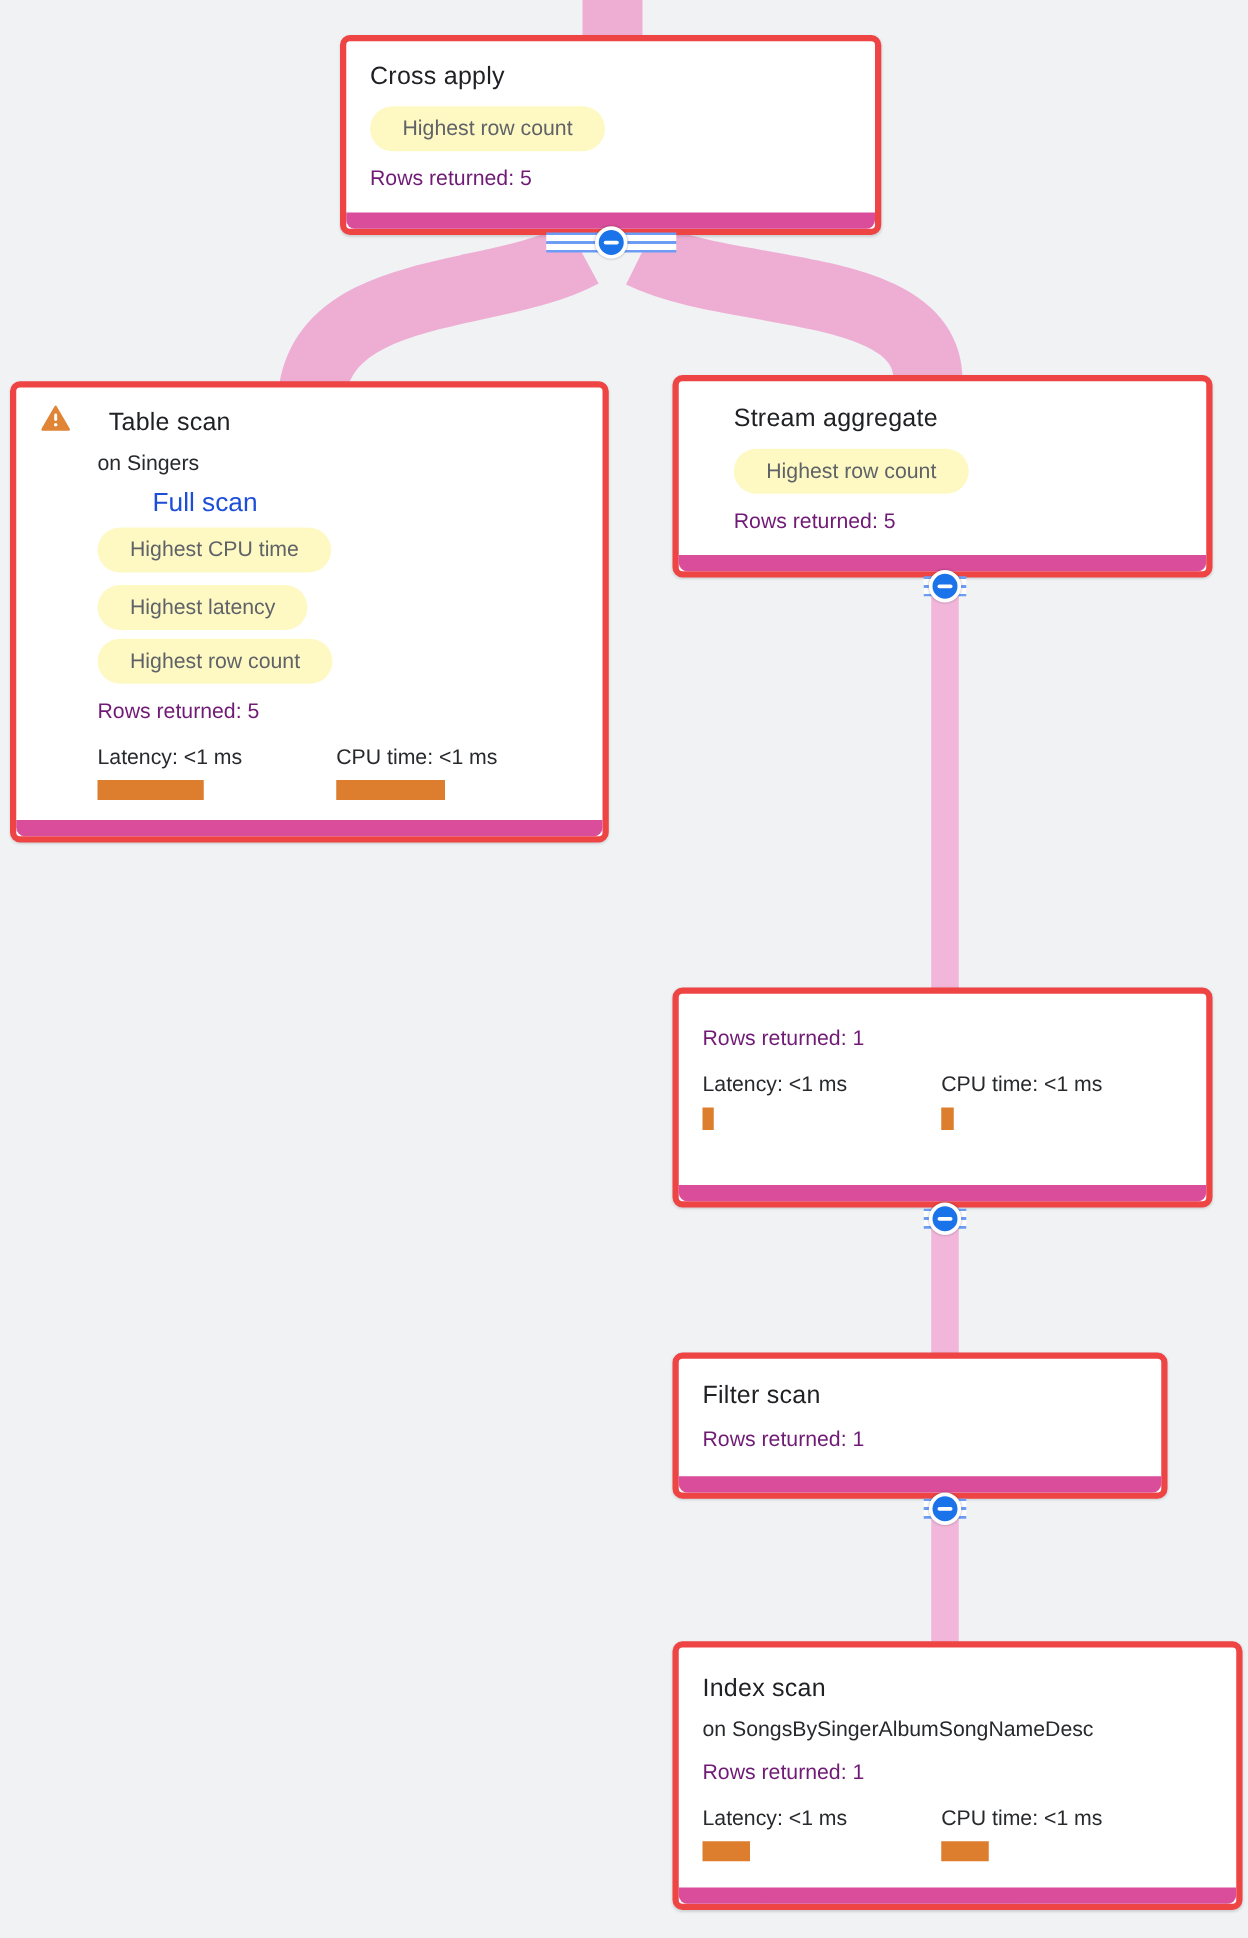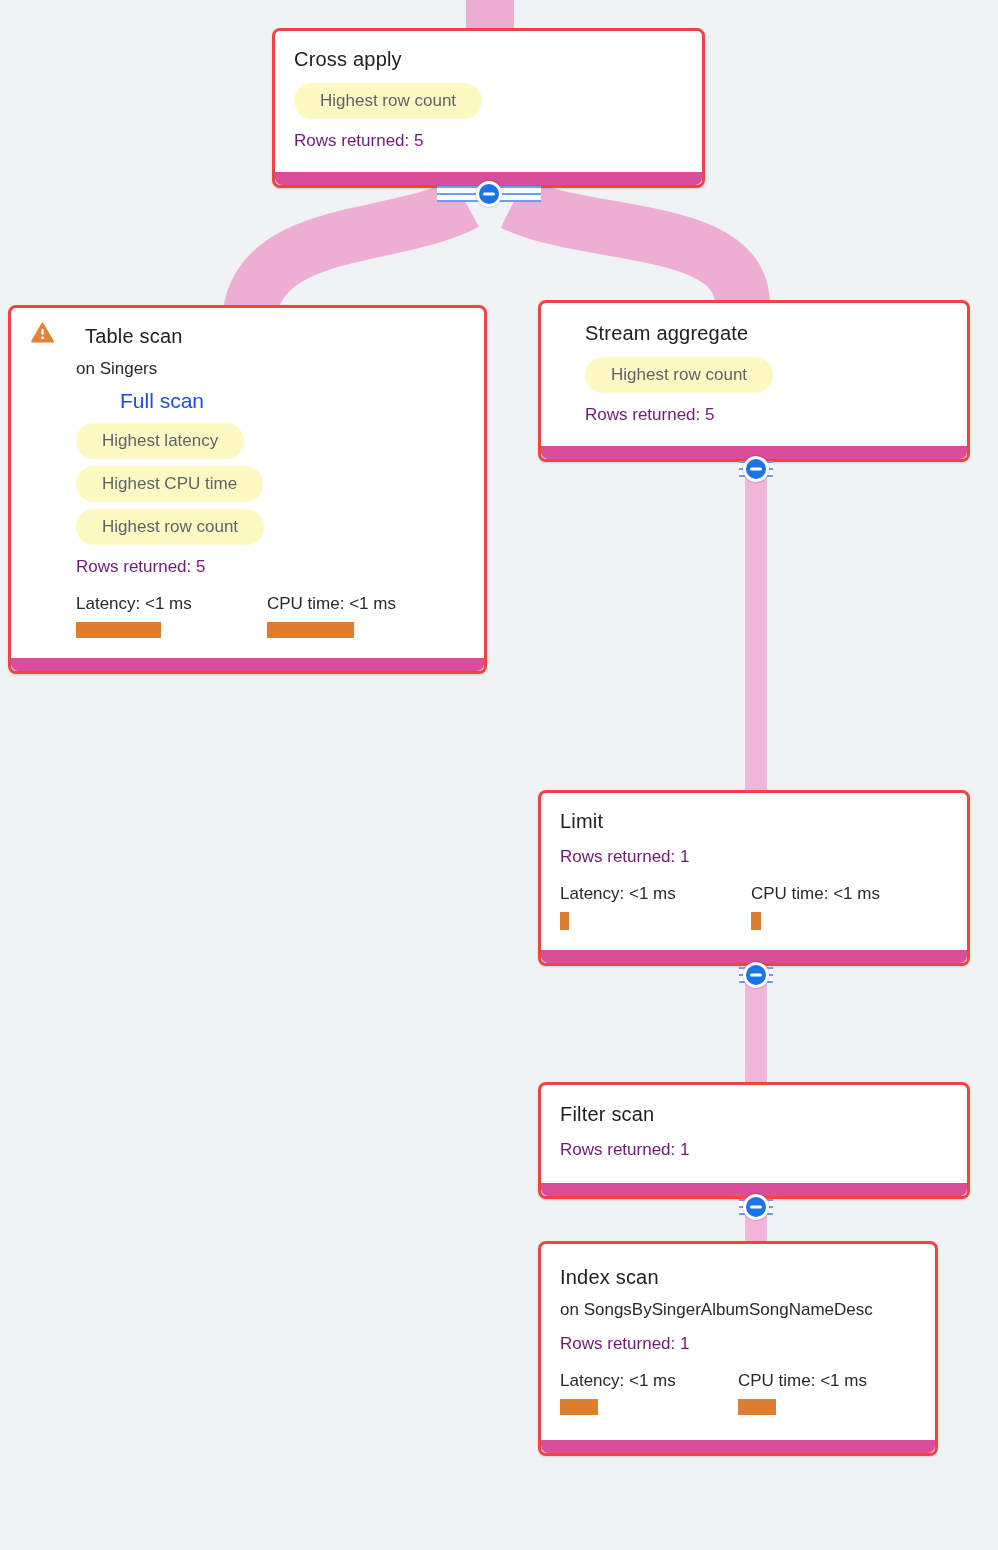--- a/index.html
+++ b/index.html
@@ -7,21 +7,21 @@
     width:998px;height:1550px;position:relative;overflow:hidden;
     background:#f0f2f4;
     font-family:"Liberation Sans", sans-serif;
     color:#202124;
   }
   .canvas{position:absolute;inset:0;}
   svg.edge-layer{position:absolute;left:0;top:0;z-index:0;}
 
   
   .card{
-    position:absolute;background:#fff;border:3px solid #ef4444;border-radius:8px;
+    position:absolute;background:#fff;border:5px solid #ef4444;border-radius:8px;
     box-shadow:0 1px 2px rgba(60,64,67,.18);box-sizing:border-box;z-index:2;
   }
   .card-footer{
     position:absolute;left:0;right:0;bottom:0;height:13px;background:#d94d9a;
     border-radius:0 0 7px 7px;
   }
   .card-body{padding:14px 19px 0 19px;}
   .hdr{display:flex;align-items:flex-start;gap:31px;}
   .warn-icon{width:23px;height:21px;flex:0 0 auto;display:block;}
   .title{font-size:20px;font-weight:500;color:#202124;line-height:28px;letter-spacing:.2px;}
@@ -92,22 +92,22 @@
         <svg class="warn-icon" viewBox="0 0 24 22">
           <path d="M12 1.5 L23 20.5 H1 Z" fill="#e08436" stroke="#e08436" stroke-width="2" stroke-linejoin="round"></path>
           <rect x="10.8" y="7.2" width="2.5" height="6.2" rx="1.2" fill="#fff"></rect>
           <circle cx="12.05" cy="16.6" r="1.5" fill="#fff"></circle>
         </svg>
         <div class="title">Table scan</div>
       </div>
       <div class="indent">
         <div class="sub">on Singers</div>
         <div class="note">Full scan</div>
+        <div class="badge-row"><span class="badge">Highest CPU time</span></div>
         <div class="badge-row first"><span class="badge">Highest latency</span></div>
-        <div class="badge-row"><span class="badge">Highest CPU time</span></div>
         <div class="badge-row"><span class="badge">Highest row count</span></div>
         <div class="rows">Rows returned: 5</div>
         <div class="metrics">
           <div class="metric">
             <div class="mlabel">Latency: &lt;1 ms</div>
             <div class="mbar" style="width: 85px;"></div>
           </div>
           <div class="metric">
             <div class="mlabel">CPU time: &lt;1 ms</div>
             <div class="mbar" style="width: 87px;"></div>
@@ -122,45 +122,44 @@
     <div class="card-body" style="padding-top:16px;padding-left:44px;">
       <div class="title">Stream aggregate</div>
       <div class="badge-row first"><span class="badge">Highest row count</span></div>
       <div class="rows">Rows returned: 5</div>
     </div>
     <div class="card-footer"></div>
   </div>
 
   <div class="card" style="left:538px;top:790px;width:432px;height:176px;">
     <div class="card-body">
-      <div class="title">Limit</div>
       <div class="rows">Rows returned: 1</div>
       <div class="metrics">
         <div class="metric">
           <div class="mlabel">Latency: &lt;1 ms</div>
           <div class="mbar" style="height: 18px; width: 9px;"></div>
         </div>
         <div class="metric">
           <div class="mlabel">CPU time: &lt;1 ms</div>
           <div class="mbar" style="height: 18px; width: 10px;"></div>
         </div>
       </div>
     </div>
     <div class="card-footer"></div>
   </div>
 
-  <div class="card" style="left:538px;top:1082px;width:432px;height:117px;">
+  <div class="card" style="left:538px;top:1082px;width:396px;height:117px;">
     <div class="card-body" style="padding-top:15px;">
       <div class="title">Filter scan</div>
       <div class="rows">Rows returned: 1</div>
     </div>
     <div class="card-footer"></div>
   </div>
 
-  <div class="card" style="left:538px;top:1241px;width:400px;height:215px;">
+  <div class="card" style="left:538px;top:1313px;width:456px;height:215px;">
     <div class="card-body" style="padding-top:19px;">
       <div class="title">Index scan</div>
       <div class="sub">on SongsBySingerAlbumSongNameDesc</div>
       <div class="rows">Rows returned: 1</div>
       <div class="metrics">
         <div class="metric">
           <div class="mlabel">Latency: &lt;1 ms</div>
           <div class="mbar" style="width: 38px;"></div>
         </div>
         <div class="metric">

